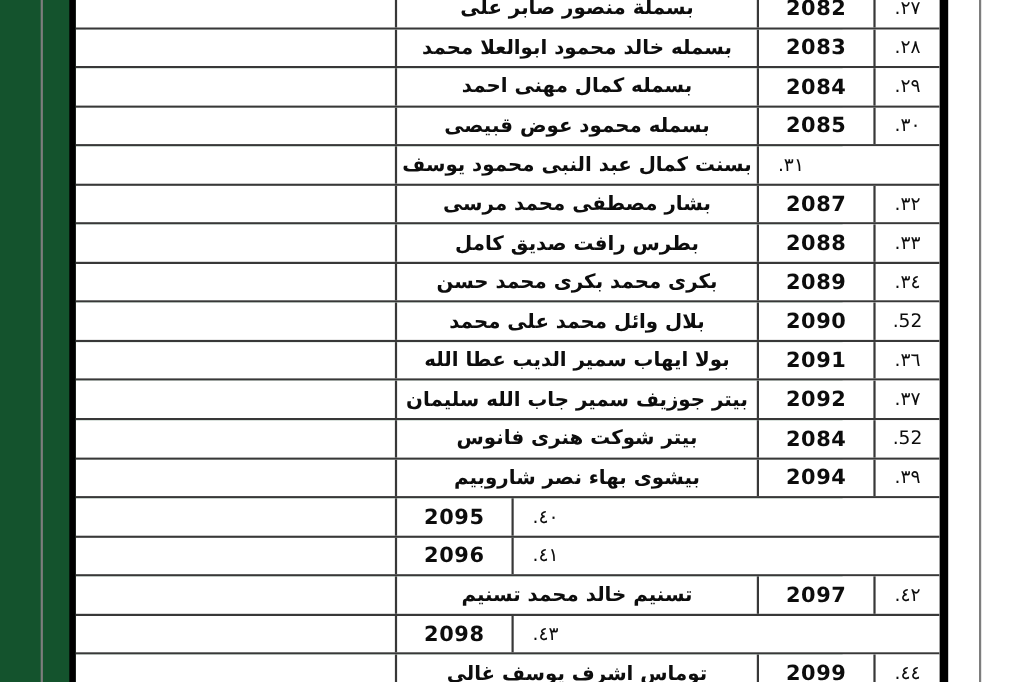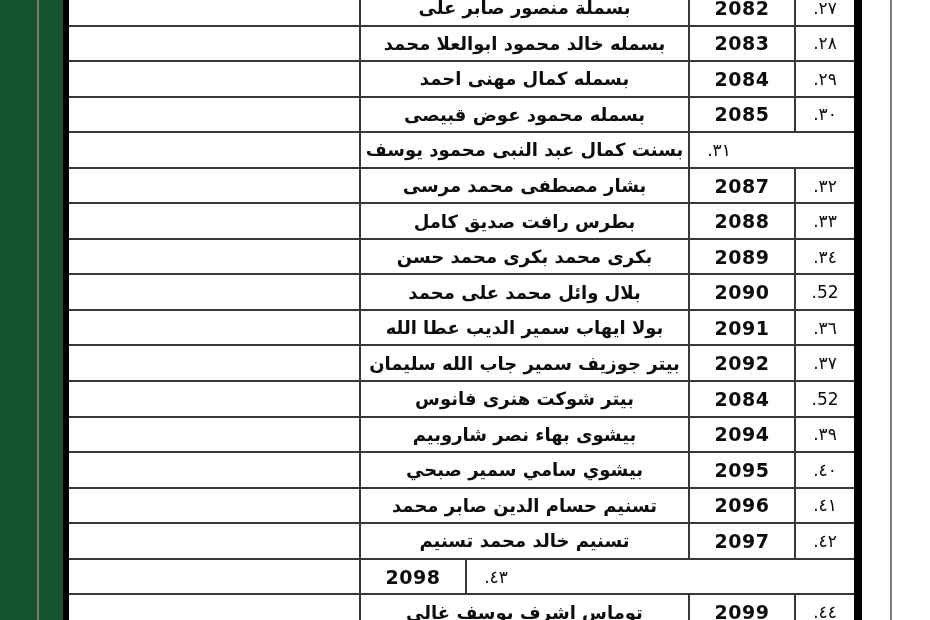--- a/index.html
+++ b/index.html
@@ -180,28 +180,26 @@
 
     <div class="t-row">
       <div class="cell cell-empty"></div>
       <div class="cell cell-name">بيشوى بهاء نصر شاروبيم</div>
       <div class="cell cell-serial">2094</div>
       <div class="cell cell-index">٣٩.</div>
     </div>
 
     <div class="t-row">
       <div class="cell cell-empty"></div>
-      <div class="cell cell-name">بيشوي سامي سمير صبحي</div>
       <div class="cell cell-serial">2095</div>
       <div class="cell cell-index">٤٠.</div>
     </div>
 
     <div class="t-row">
       <div class="cell cell-empty"></div>
-      <div class="cell cell-name">تسنيم حسام الدين صابر محمد</div>
       <div class="cell cell-serial">2096</div>
       <div class="cell cell-index">٤١.</div>
     </div>
 
     <div class="t-row">
       <div class="cell cell-empty"></div>
       <div class="cell cell-name">تسنيم خالد محمد تسنيم</div>
       <div class="cell cell-serial">2097</div>
       <div class="cell cell-index">٤٢.</div>
     </div>

